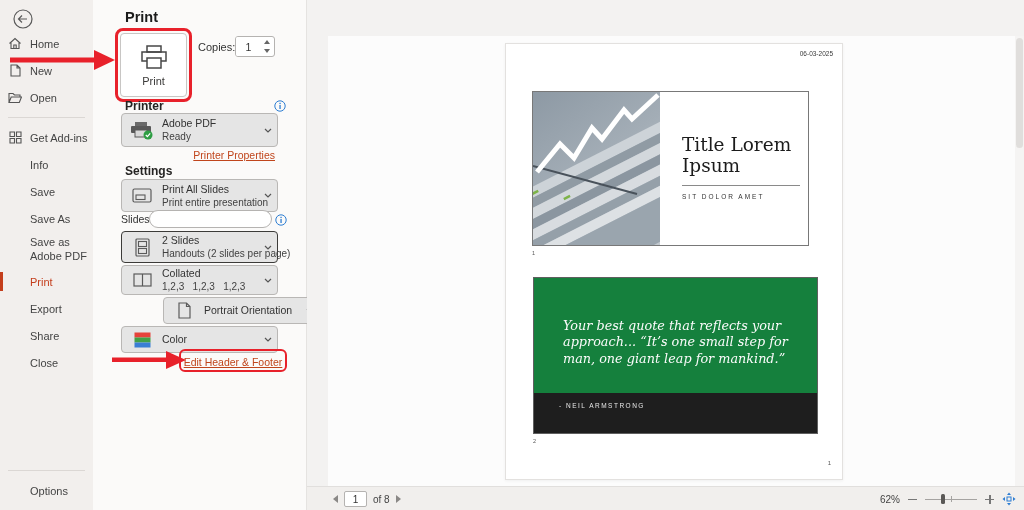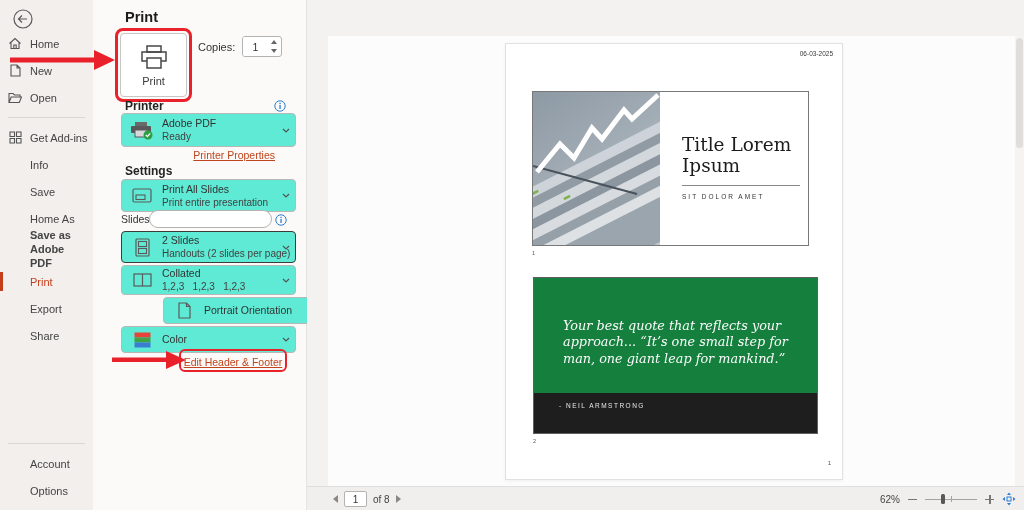--- a/index.html
+++ b/index.html
@@ -6,45 +6,45 @@
   body { font-family:"Liberation Sans", sans-serif; background:#fff; }
   .app { position:relative; width:1024px; height:510px; overflow:hidden; background:#fbfaf9; }
 
   
   .sidebar { position:absolute; left:0; top:0; width:93px; height:510px; background:#f2efed; }
   .back-btn { position:absolute; left:12px; top:8px; width:22px; height:22px; cursor:pointer; }
   .sb-list { position:absolute; top:30px; left:0; right:0; }
   .sb-item { height:27px; display:flex; align-items:center; font-size:11px; color:#444; cursor:pointer; position:relative; }
   .sb-item .sb-ic { width:30px; display:flex; justify-content:center; flex:0 0 30px; }
   .sb-item.noicon { padding-left:30px; }
-  .sb-item.tall { height:36px; line-height:1.25; align-items:center;font-weight:bold; }
+  .sb-item.tall { height:36px; line-height:1.25; align-items:center; }
   .sb-item.tall span.lbl { display:block; width:58px; }
   .sb-item.active { color:#c43e1c; }
   .sb-item.active::before { content:""; position:absolute; left:0; top:4px; bottom:4px; width:3px; background:#c43e1c; }
   .sb-div { height:1px; background:#dbd7d4; margin:6px 8px; }
   .sb-bottom { position:absolute; bottom:6px; left:0; right:0; }
 
   
   .panel { position:absolute; left:93px; top:0; width:214px; height:510px; background:#fbfaf9; border-right:1px solid #e5e3e1; }
   .panel-title { position:absolute; left:32px; top:9px; font-size:14.5px; font-weight:bold; color:#1b1b1b; }
   .print-btn { position:absolute; left:27px; top:33px; width:67px; height:64px; background:#fff; border:1px solid #c8c6c4; border-radius:4px; display:flex; flex-direction:column; align-items:center; justify-content:center; gap:4px; cursor:pointer; }
   .print-btn .pb-label { font-size:11px; color:#3b3a39; }
   .anno-box { position:absolute; border:3px solid #e8212b; border-radius:8px; pointer-events:none; }
   .anno-print { left:22px; top:28px; width:77px; height:74px; }
   .anno-edit { left:86px; top:349px; width:108px; height:23px; border-width:2.5px; border-radius:6px; }
-  .copies-row { position:absolute; left:105px; top:36px; display:flex; align-items:center; gap:7px; }
+  .copies-row { position:absolute; left:105px; top:36px; display:flex; align-items:center; }
   .copies-label { font-size:11px; color:#333; }
   .spinner { display:flex; align-items:stretch; width:40px; height:21px; background:#fff; border:1px solid #b5b3b1; border-radius:3px; overflow:hidden; }
   .spinner input { width:24px; border:0; outline:none; font-size:10.5px; text-align:center; color:#333; font-family:"Liberation Sans",sans-serif; }
   .spin-arrows { display:flex; flex-direction:column; justify-content:space-around; align-items:center; width:13px; }
   .tri-up { width:0; height:0; border-left:3px solid transparent; border-right:3px solid transparent; border-bottom:4px solid #666; }
   .tri-down { width:0; height:0; border-left:3px solid transparent; border-right:3px solid transparent; border-top:4px solid #666; }
   .sec-header { position:absolute; left:32px; font-size:12px; font-weight:bold; color:#252423; }
   .info-ic { position:absolute; width:12px; height:12px; cursor:pointer; }
-  .dd { position:absolute; left:28px; width:175px; background:#5eead4; border:1px solid #b9b7b5; border-radius:4px; display:flex; align-items:center; padding:0 5px 0 7px; cursor:pointer; }
+  .dd { position:absolute; left:28px; width:157px; background:#e5e5e5; border:1px solid #b9b7b5; border-radius:4px; display:flex; align-items:center; padding:0 5px 0 7px; cursor:pointer; }
   .dd.focused { border:1.6px solid #3c3b39; }
   .dd-icon { flex:0 0 26px; display:flex; justify-content:center; align-items:center; }
   .dd-text { flex:1; min-width:0; padding-left:7px; font-size:10.5px; color:#333; line-height:1.35; }
   .dd-sub { font-size:10px; color:#424242; white-space:pre; }
   .chev { flex:0 0 10px; display:flex; justify-content:flex-end; }
   .link { font-size:10.5px; color:#c0451c; text-decoration:underline; cursor:pointer; }
   .props-link { position:absolute; right:31px; top:149px; }
   .slides-row { position:absolute; left:28px; top:210px; display:flex; align-items:center; }
   .slides-label { font-size:10.5px; color:#333; width:28px; }
   .slides-input { width:123px; height:18px; border:1px solid #b5b3b1; border-radius:9px; background:#fff; outline:none; padding:0 8px; font-size:10px; font-family:"Liberation Sans",sans-serif; }
@@ -140,40 +140,40 @@
         </span>
         <span class="lbl">Get Add-ins</span>
       </div>
       <div class="sb-item noicon">
         <span class="lbl">Info</span>
       </div>
       <div class="sb-item noicon">
         <span class="lbl">Save</span>
       </div>
       <div class="sb-item noicon">
-        <span class="lbl">Home As</span>
+        <span class="lbl">Save As</span>
       </div>
       <div class="sb-item noicon tall">
         <span class="lbl">Save as Adobe PDF</span>
       </div>
       <div class="sb-item noicon active">
         <span class="lbl">Print</span>
       </div>
       <div class="sb-item noicon">
         <span class="lbl">Export</span>
       </div>
       <div class="sb-item noicon">
         <span class="lbl">Share</span>
       </div>
+      <div class="sb-item noicon">
+        <span class="lbl">Close</span>
+      </div>
     </div>
     <div class="sb-bottom">
       <div class="sb-div"></div>
-      <div class="sb-item noicon">
-        <span class="lbl">Account</span>
-      </div>
       <div class="sb-item noicon">
         <span class="lbl">Options</span>
       </div>
     </div>
   </div>
 
   <div class="panel">
     <div class="panel-title">Print</div>
 
     <div class="print-btn">

